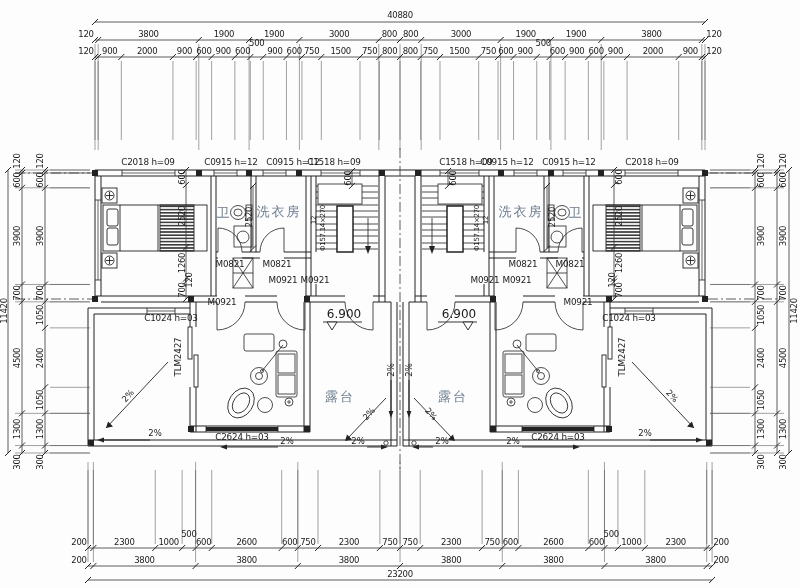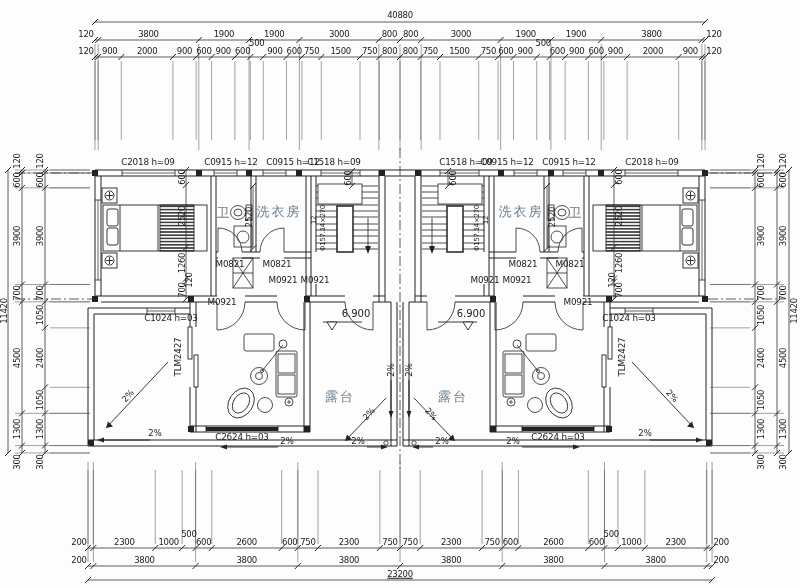--- a/index.html
+++ b/index.html
@@ -6,21 +6,21 @@
   #canvas{position:relative;width:800px;height:588px;background:#fdfdfd;overflow:hidden;
           font-family:"DejaVu Sans","Liberation Sans",sans-serif;}
   #plan-svg{position:absolute;left:0;top:0;}
   #labels{position:absolute;left:0;top:0;width:800px;height:588px;pointer-events:none;}
   .lbl{position:absolute;white-space:nowrap;color:#1b1b1b;transform:translate(-50%,-50%);
        line-height:1;}
   .dim{font-size:8.5px;letter-spacing:-0.3px;}
   .tag{font-size:8.8px;letter-spacing:-0.2px;}
   .door{font-size:8.8px;letter-spacing:-0.2px;}
   .room{font-size:13px;color:#6e7e8e;letter-spacing:2px;}
-  .level{font-size:10px;margin-left:12px;}
+  .level{font-size:12px;}
   .slope{font-size:8.5px;}
   .stair{font-size:7px;letter-spacing:-0.3px;}
 </style>
 </head>
 <body>
 
 <div id="canvas">
 <svg id="plan-svg" width="800" height="588" xmlns="http://www.w3.org/2000/svg" xmlns:xlink="http://www.w3.org/1999/xlink">
   <defs>
     <pattern id="hatchH" width="3.2" height="3.2" patternUnits="userSpaceOnUse">
@@ -498,21 +498,21 @@
       <span class="lbl dim" style="left: 675.765px; top: 542px;">2300</span>
       <span class="lbl dim" style="left: 721.08px; top: 542px;">200</span>
       <span class="lbl dim" style="left: 79px; top: 560px;">200</span>
       <span class="lbl dim" style="left: 144.49px; top: 560px;">3800</span>
       <span class="lbl dim" style="left: 246.71px; top: 560px;">3800</span>
       <span class="lbl dim" style="left: 348.93px; top: 560px;">3800</span>
       <span class="lbl dim" style="left: 451.15px; top: 560px;">3800</span>
       <span class="lbl dim" style="left: 553.37px; top: 560px;">3800</span>
       <span class="lbl dim" style="left: 655.59px; top: 560px;">3800</span>
       <span class="lbl dim" style="left: 721.08px; top: 560px;">200</span>
-      <span class="lbl dim" style="left: 400.04px; top: 574px; text-decoration: underline;">23200</span>
+      <span class="lbl dim" style="left: 400.04px; top: 574px;">23200</span>
       <span class="lbl dim" style="left: 40px; top: 161px; transform: translate(-50%, -50%) rotate(-90deg);">120</span>
       <span class="lbl dim" style="left: 40px; top: 180.408px; transform: translate(-50%, -50%) rotate(-90deg);">600</span>
       <span class="lbl dim" style="left: 40px; top: 236.163px; transform: translate(-50%, -50%) rotate(-90deg);">3900</span>
       <span class="lbl dim" style="left: 40px; top: 293.157px; transform: translate(-50%, -50%) rotate(-90deg);">700</span>
       <span class="lbl dim" style="left: 40px; top: 314.839px; transform: translate(-50%, -50%) rotate(-90deg);">1050</span>
       <span class="lbl dim" style="left: 40px; top: 357.585px; transform: translate(-50%, -50%) rotate(-90deg);">2400</span>
       <span class="lbl dim" style="left: 40px; top: 400.33px; transform: translate(-50%, -50%) rotate(-90deg);">1050</span>
       <span class="lbl dim" style="left: 40px; top: 429.447px; transform: translate(-50%, -50%) rotate(-90deg);">1300</span>
       <span class="lbl dim" style="left: 40px; top: 461.988px; transform: translate(-50%, -50%) rotate(-90deg);">300</span>
       <span class="lbl dim" style="left: 17px; top: 161px; transform: translate(-50%, -50%) rotate(-90deg);">120</span>

